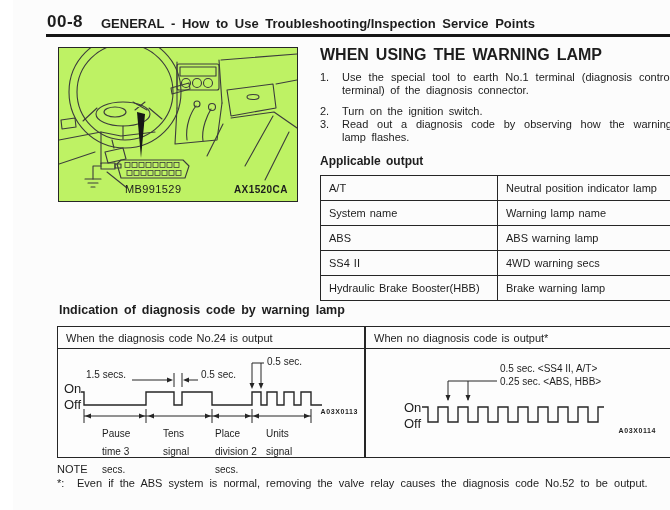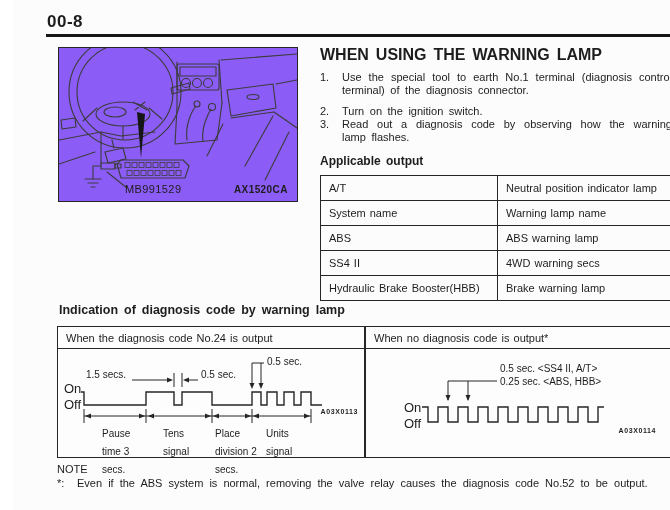--- a/index.html
+++ b/index.html
@@ -3,21 +3,21 @@
 <meta charset="utf-8">
 <style>
   html,body{margin:0;padding:0;}
   .page{position:relative;width:670px;height:510px;background:#fcfcfc;
         font-family:"Liberation Sans",sans-serif;color:#1d1d1d;overflow:hidden;margin-left:13px;}
   
   .pgnum{position:absolute;left:34px;top:12px;font-size:17px;font-weight:bold;letter-spacing:.5px;}
   .doctitle{position:absolute;left:88px;top:16px;font-size:13px;font-weight:bold;word-spacing:3px;}
   .hrule{position:absolute;left:33px;top:34px;width:625px;height:2.5px;background:#151515;}
   
-  .figbox{position:absolute;left:45px;top:47px;width:238px;height:153px;border:1.6px solid #262626;background:#8b5cf6;}
+  .figbox{position:absolute;left:45px;top:47px;width:238px;height:153px;border:1.6px solid #262626;background:#bef264;}
   .figbox svg{position:absolute;left:0;top:0;}
   .fig-lab1{position:absolute;left:66px;top:135px;font-size:11px;letter-spacing:.4px;}
   .fig-lab2{position:absolute;left:175px;top:136px;font-size:10px;font-weight:bold;letter-spacing:.4px;}
   
   .rcol{position:absolute;left:307px;top:46px;width:352px;}
   .sec-h{font-size:16px;font-weight:bold;word-spacing:2.5px;margin:0 0 7px 0;}
   .step{display:flex;font-size:11px;line-height:13px;word-spacing:2.5px;}
   .step .n{width:22px;flex:none;}
   .step .t{flex:1;text-align:justify;}
   .step.s1{margin-bottom:8px;}
@@ -47,20 +47,21 @@
   .note-row{display:flex;font-size:11px;line-height:13px;}
   .note-row .m{width:20px;flex:none;}
   .note-row .t{flex:1;text-align:justify;word-spacing:3px;}
 </style>
 </head>
 <body>
 
 <div class="page">
 
   <div class="pgnum">00-8</div>
+  <div class="doctitle">GENERAL - How to Use Troubleshooting/Inspection Service Points</div>
   <div class="hrule"></div>
 
   <div class="figbox">
     <svg width="238" height="153" viewBox="0 0 238 153">
       <g stroke="#3c3c3c" fill="none" stroke-width="1.1" stroke-linecap="round" stroke-linejoin="round">
 
         <circle cx="66" cy="44" r="56"></circle>
         <circle cx="66" cy="44" r="48"></circle>
         <ellipse cx="64" cy="66" rx="27" ry="12"></ellipse>
         <ellipse cx="56" cy="64" rx="11" ry="5"></ellipse>

